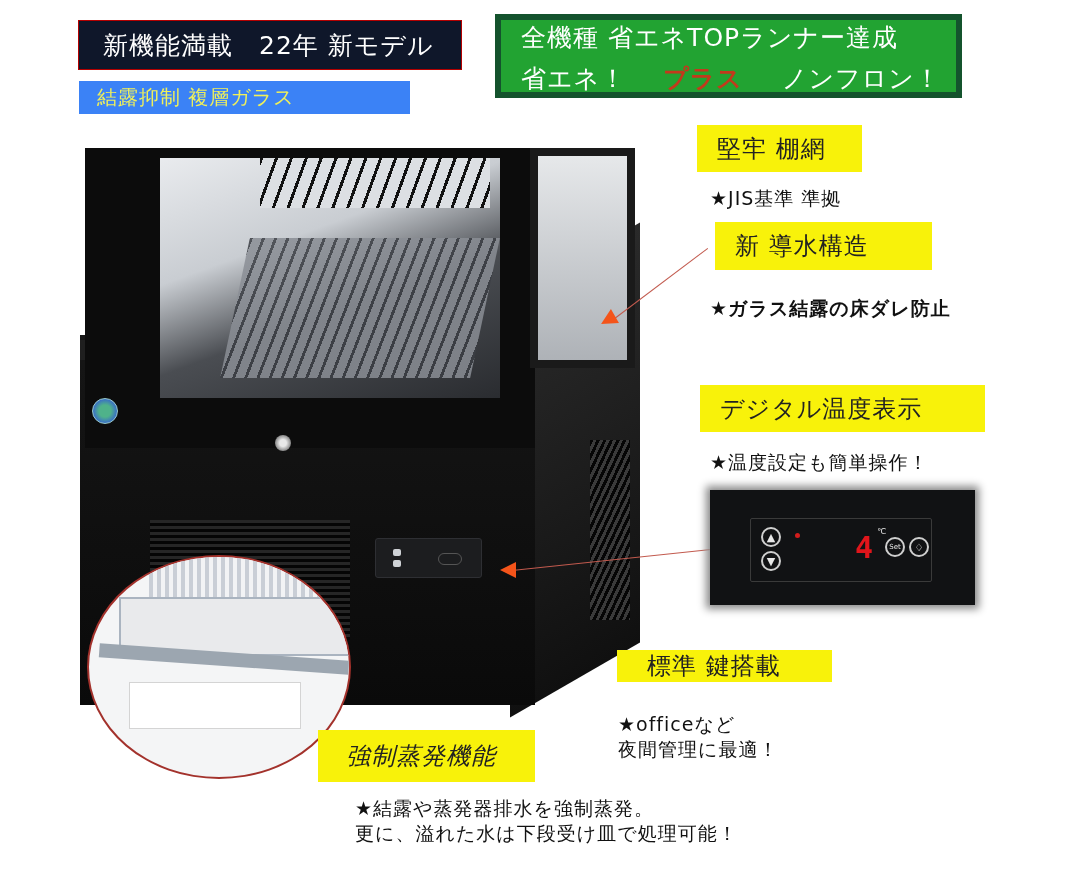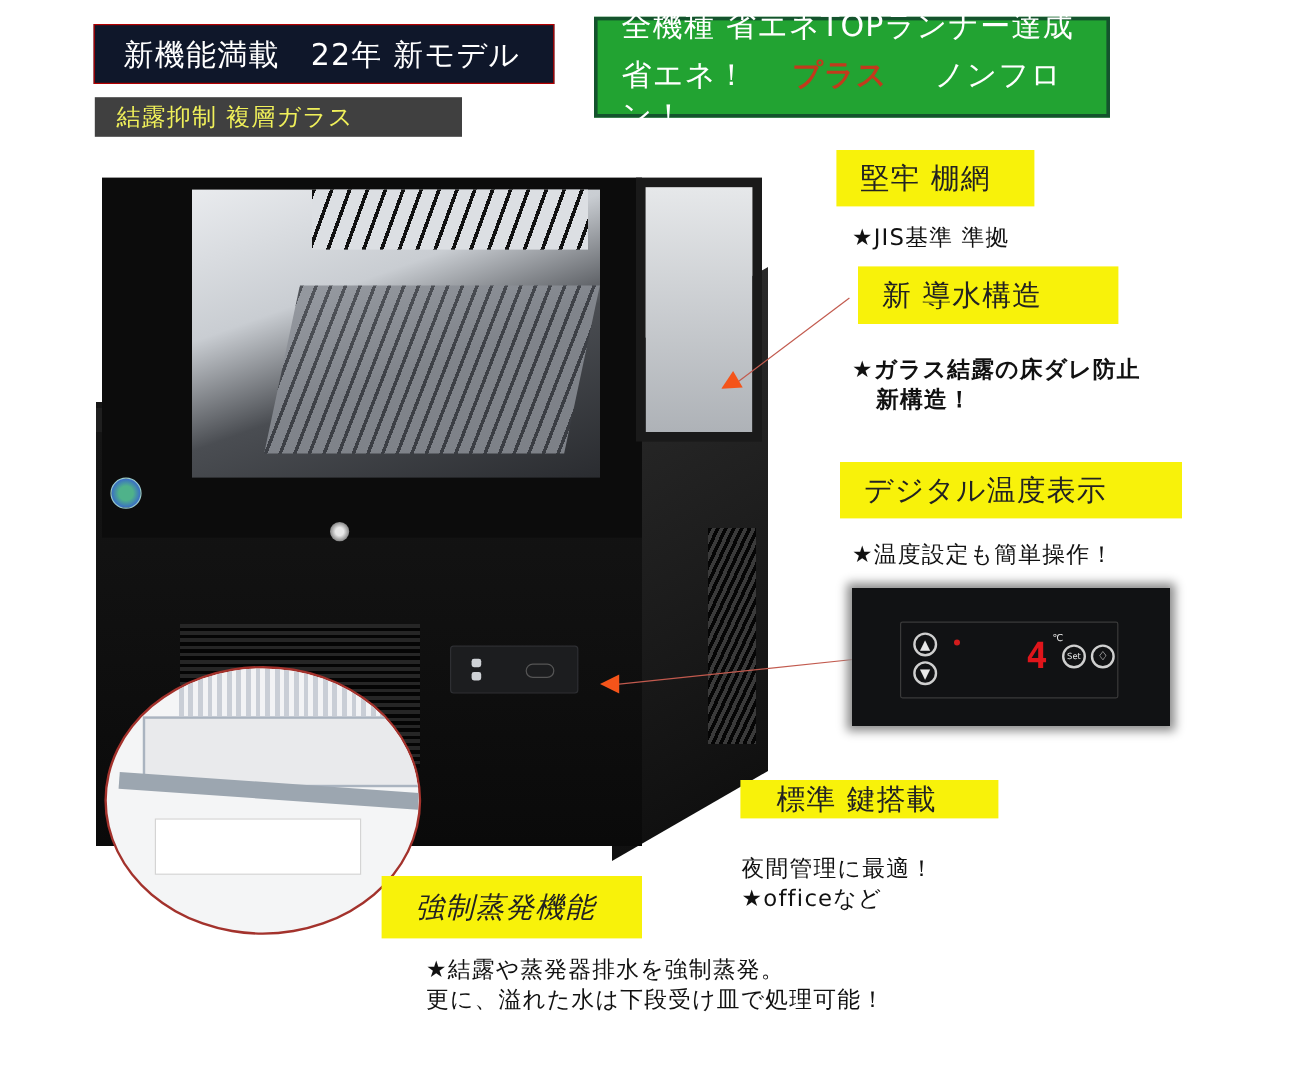--- a/index.html
+++ b/index.html
@@ -3,22 +3,22 @@
 <meta charset="utf-8">
 <style>
   html, body { margin: 0; padding: 0; }
   body {
     width: 1080px; height: 895px; position: relative; overflow: hidden;
     background: #ffffff;
     font-family: "DejaVu Sans", "Liberation Sans", sans-serif;
   }
   .banner { position: absolute; box-sizing: border-box; display: flex; align-items: center; }
   .red-banner { left: 78px; top: 20px; width: 384px; height: 50px; background: #0f172a; border: 1px solid #b40000; color: #ffffff; font-size: 25px; padding-left: 24px; letter-spacing: 1px; }
-  .blue-banner { left: 79px; top: 81px; width: 306px; height: 33px; background: #404040; color: #f0f05a; font-size: 20px; padding-left: 18px; letter-spacing: 1px; }
-  .green-banner { left: 495px; top: 14px; width: 430px; height: 84px; background: #22a332; border: 3px solid #14532d; color: #ffffff; font-size: 25px; padding: 4px 0 0 20px; flex-direction: column; align-items: flex-start; justify-content: center; gap: 8px; letter-spacing: 1px; }
+  .blue-banner { left: 79px; top: 81px; width: 331px; height: 33px; background: #3b82f6; color: #f0f05a; font-size: 20px; padding-left: 18px; letter-spacing: 1px; }
+  .green-banner { left: 495px; top: 14px; width: 467px; height: 84px; background: #22a332; border: 6px solid #14532d; color: #ffffff; font-size: 25px; padding: 4px 0 0 20px; flex-direction: column; align-items: flex-start; justify-content: center; gap: 8px; letter-spacing: 1px; }
   .green-banner .plus { color: #c23a1c; font-weight: bold; }
   .yellow { position: absolute; background: #f8f20a; color: #222; box-sizing: border-box; display: flex; align-items: center; font-size: 24px; letter-spacing: 1px; }
   .note { position: absolute; color: #111; font-size: 19px; line-height: 25px; letter-spacing: 1px; }
 
   
   .product { position: absolute; left: 70px; top: 140px; width: 590px; height: 570px; }
   .cabinet-top { position: absolute; left: 15px; top: 8px; width: 450px; height: 300px; background: #0c0c0c; }
   .glass-front { position: absolute; left: 75px; top: 10px; width: 340px; height: 240px; background: linear-gradient(160deg,#e9ebee 0%,#c9cdd2 35%,#4a4d52 60%,#2a2c30 100%); }
   .shelf { position: absolute; left: 150px; top: 90px; width: 250px; height: 140px; background: repeating-linear-gradient(100deg,#3b3e44 0 3px,#8a8e95 3px 12px); opacity: .85; transform: skewX(-12deg); }
   .rack-top { position: absolute; left: 175px; top: 10px; width: 230px; height: 50px; background: repeating-linear-gradient(110deg,#111 0 3px,#dcdfe3 3px 14px); }
@@ -107,21 +107,20 @@
 </div>
 <div class="note" style="left:710px; top:186px;">
   <div>★JIS基準 準拠</div>
 </div>
 
 <div class="yellow" style="left:715px; top:222px; width:217px; height:48px; padding-left:20px;">
   <span>新 導水構造</span>
 </div>
 <div class="note" style="left:710px; top:296px;font-weight:bold;">
   <div>★ガラス結露の床ダレ防止</div>
-  <div>　新構造！</div>
 </div>
 
 <div class="yellow" style="left:700px; top:385px; width:285px; height:47px; padding-left:20px;">
   <span>デジタル温度表示</span>
 </div>
 <div class="note" style="left:710px; top:450px;">
   <div>★温度設定も簡単操作！</div>
 </div>
 
 <div class="display-photo">
@@ -133,22 +132,22 @@
     <div class="deg" style="left:126px; top:8px;">℃</div>
     <div class="round-btn" style="left:134px; top:18px; font-size:7px;">Set</div>
     <div class="round-btn" style="left:158px; top:18px;">♢</div>
   </div>
 </div>
 
 <div class="yellow" style="left:617px; top:650px; width:215px; height:32px; padding-left:30px;">
   <span>標準 鍵搭載</span>
 </div>
 <div class="note" style="left:618px; top:712px;">
+  <div>★officeなど</div>
   <div>夜間管理に最適！</div>
-  <div>★officeなど</div>
 </div>
 
 <div class="yellow" style="left:318px; top:730px; width:217px; height:52px; padding-left:28px;font-style:italic;">
   <span>強制蒸発機能</span>
 </div>
 <div class="note" style="left:336px; top:796px;margin-left:19px;">
   <div>★結露や蒸発器排水を強制蒸発。</div>
   <div>更に、溢れた水は下段受け皿で処理可能！</div>
 </div>
 

